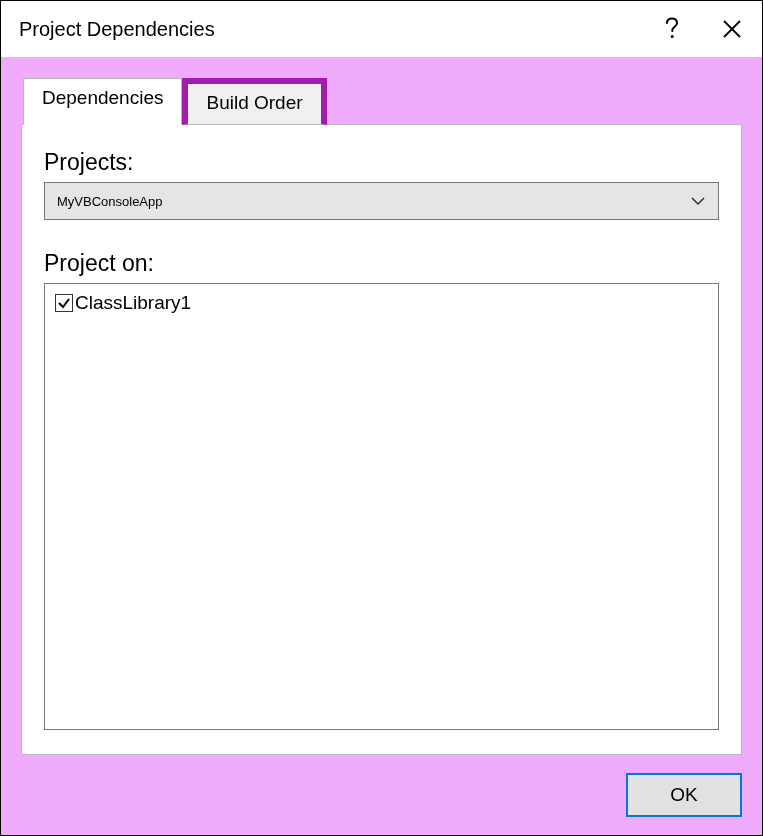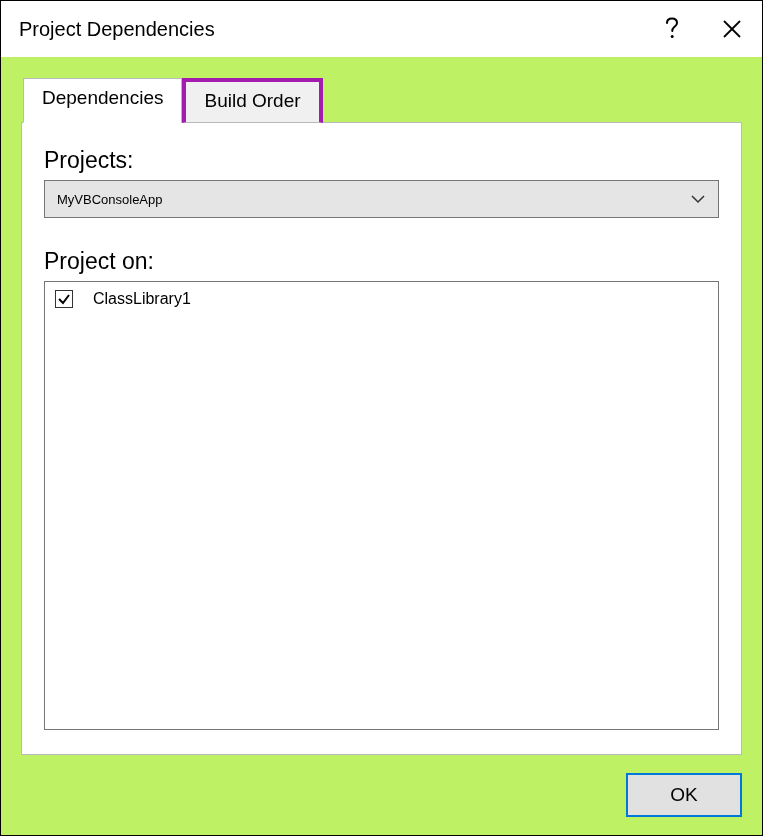--- a/index.html
+++ b/index.html
@@ -37,21 +37,21 @@
       width: 60px;
       height: 56px;
       display: flex;
       align-items: center;
       justify-content: center;
       color: #000;
     }
     .titlebar-btn svg { display:block; }
     .client {
       flex: 1;
-      background: #bef264;
+      background: #f0abfc;
       padding: 20px 20px 18px 20px;
       display: flex;
       flex-direction: column;
     }
     .tabstrip {
       display: flex;
       position: relative;
       top: 1px;
       z-index: 2;
       padding-left: 2px;
@@ -63,21 +63,21 @@
       border: 1px solid transparent;
       cursor: default;
     }
     .tab.active {
       background: #fff;
       border: 1px solid #b9b9b9;
       border-bottom: 1px solid #fff;
     }
     .tab.inactive {
       background: #f0f0f0;
-      border: 4px solid #a21caf;
+      border: 6px solid #a21caf;
       border-bottom: 1px solid #b9b9b9;
     }
     .tabpanel {
       flex: 1;
       background: #fff;
       border: 1px solid #b9b9b9;
       padding: 24px 22px;
       display: flex;
       flex-direction: column;
       z-index: 1;
@@ -106,23 +106,23 @@
     .listbox {
       border: 1px solid #767676;
       background: #fff;
       flex: 1;
       padding: 6px 10px;
       overflow: auto;
     }
     .listitem {
       display: flex;
       align-items: center;
-      font-size: 16px;
-      color: #000;
-      gap: 20px;
+      font-size: 19px;
+      color: #000;
+      gap: 2px;
       padding: 2px 0;
     }
     .cb {
       width: 18px;
       height: 18px;
       border: 1px solid #333;
       display:flex;
       align-items:center;
       justify-content:center;
       background:#fff;

